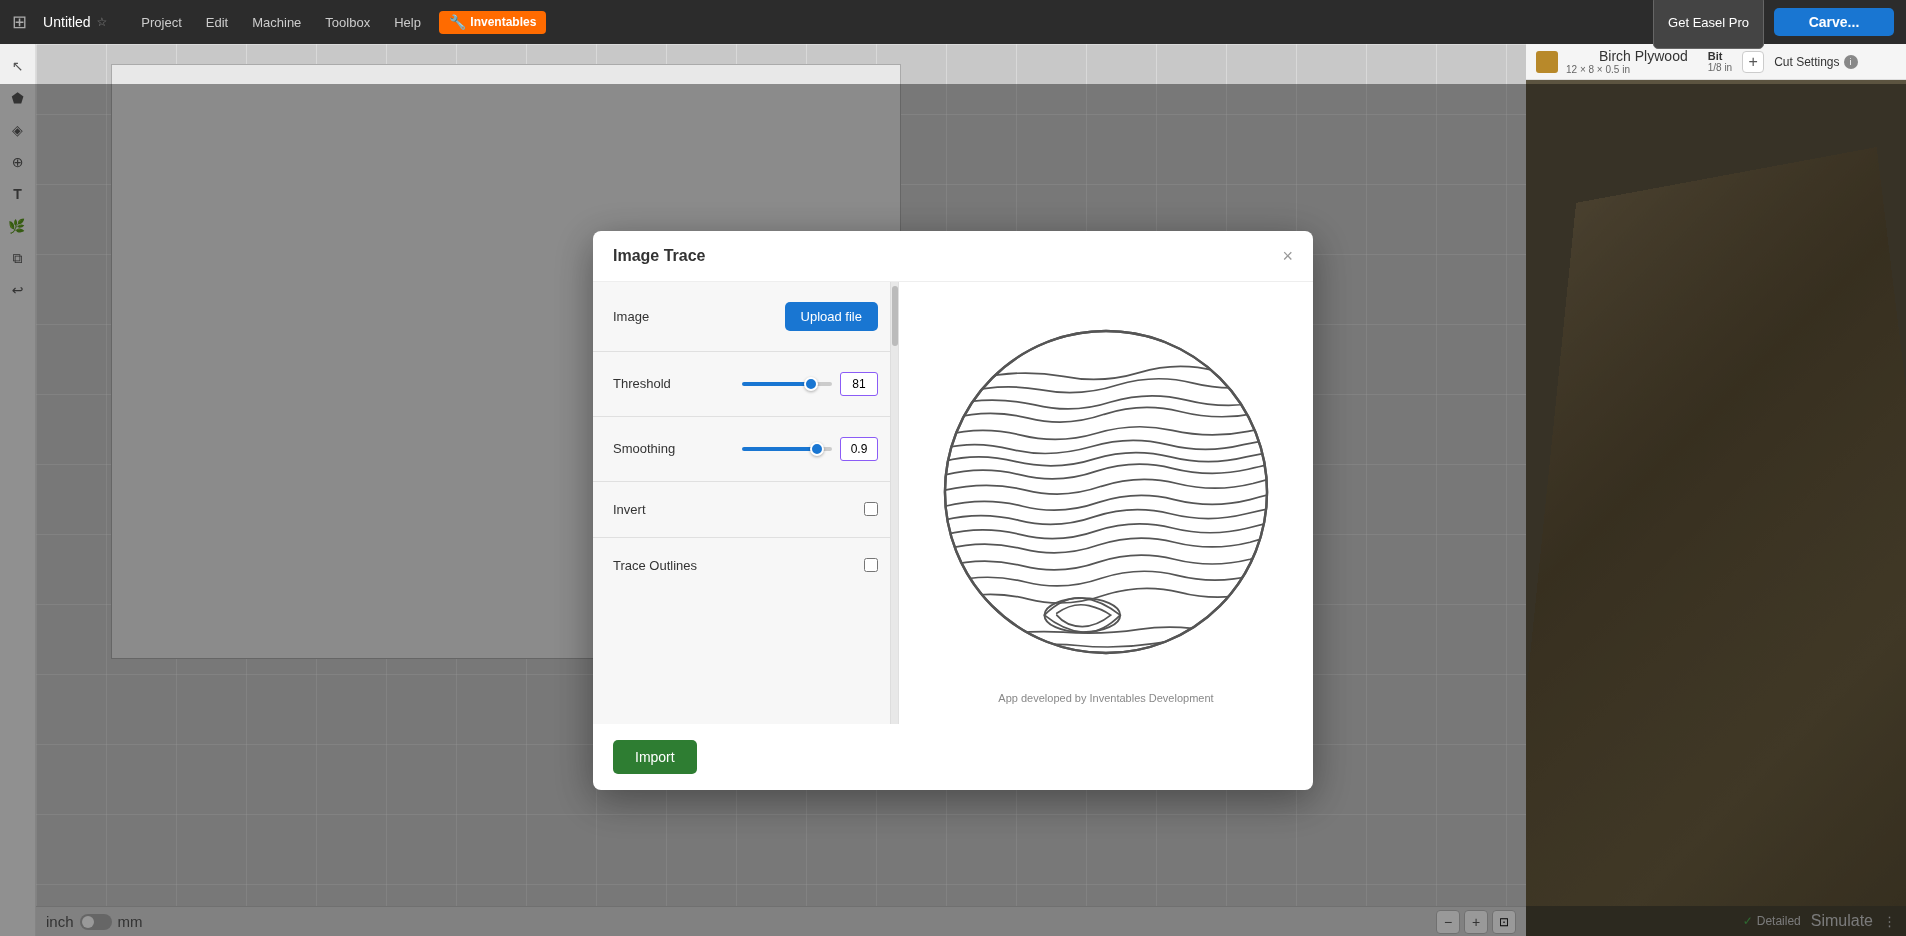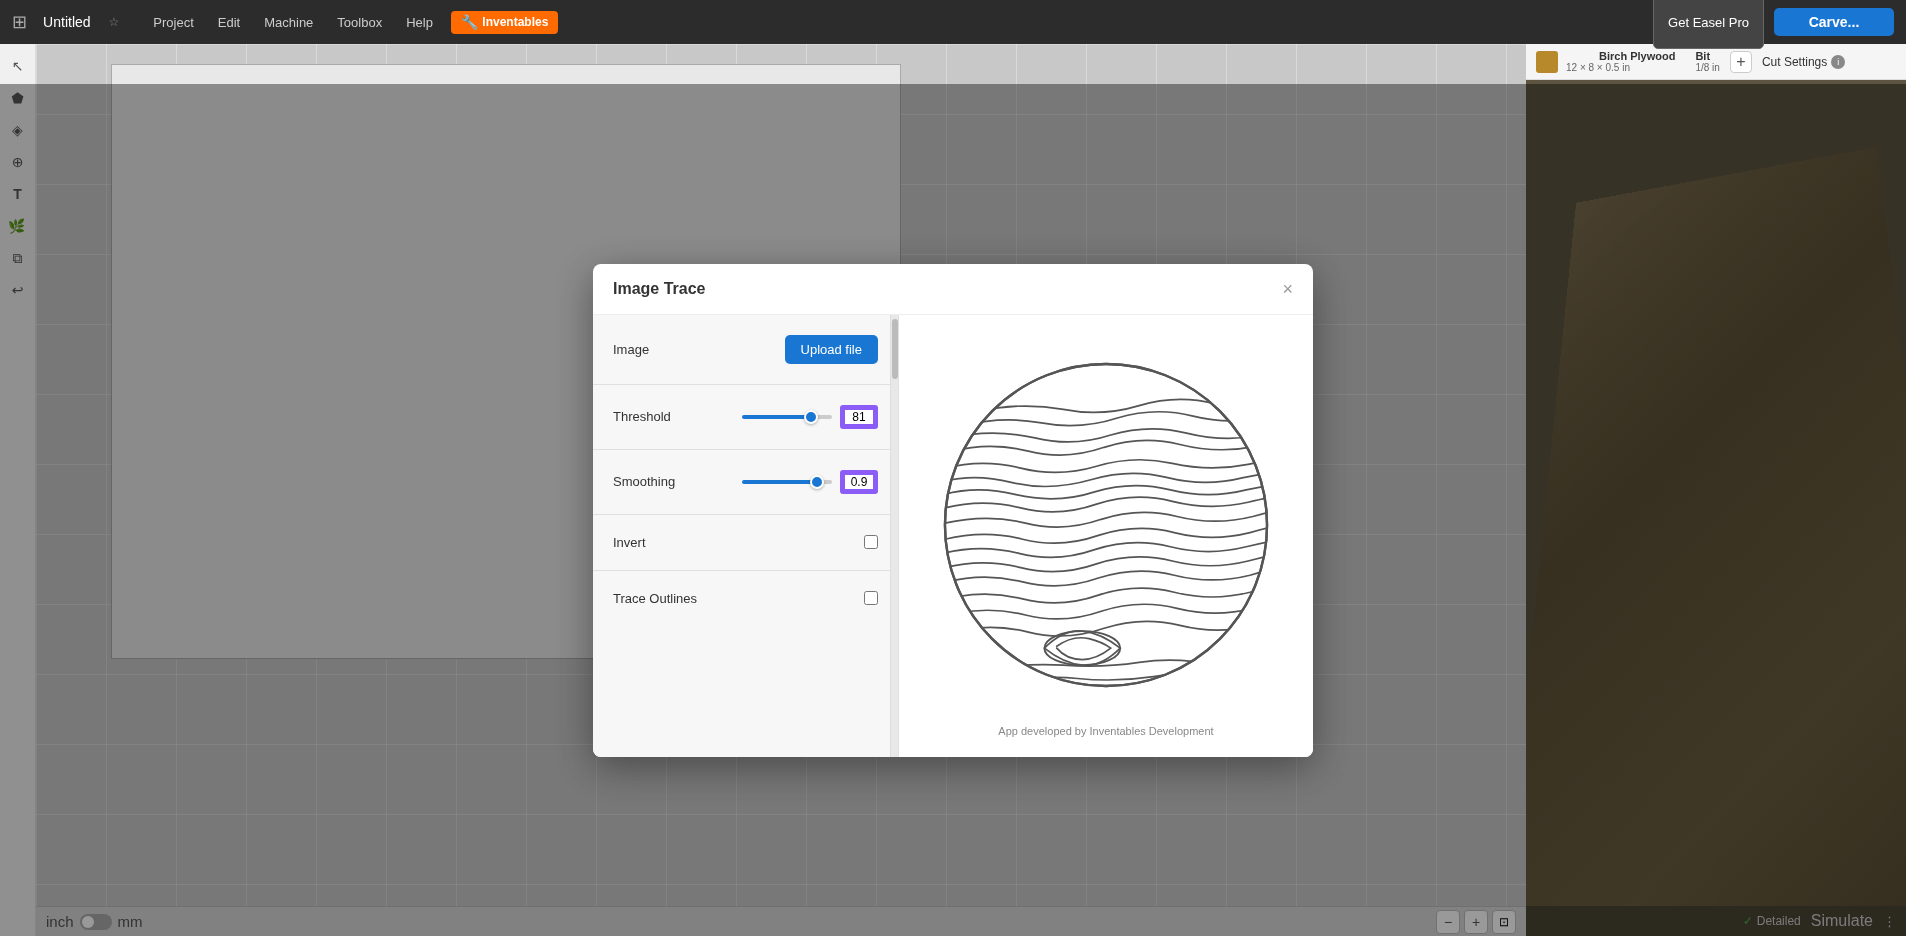--- a/index.html
+++ b/index.html
@@ -9,21 +9,21 @@
     #topbar {
       height: 44px;
       background: #2c2c2c;
       display: flex;
       align-items: center;
       padding: 0 12px;
       gap: 16px;
       position: relative;
       z-index: 10;
     }
-    #topbar .title { color: #fff; font-size: 14px; font-weight: 500; display: flex; align-items: center; gap: 18px; }
+    #topbar .title { color: #fff; font-size: 14px; font-weight: 500; display: flex; align-items: center; gap: 6px; }
     #topbar .menu-items { display: flex; gap: 4px; margin-left: 8px; }
     #topbar .menu-item { color: #ccc; padding: 4px 10px; border-radius: 4px; cursor: pointer; font-size: 13px; }
     #topbar .inventables-badge { background: #ff6b00; color: white; padding: 3px 10px; border-radius: 4px; font-size: 12px; font-weight: 600; margin-left: 4px; display: flex; align-items: center; gap: 4px; }
     #topbar .right-actions { margin-left: auto; display: flex; align-items: center; gap: 10px; }
     #topbar .get-easel-btn { background: #444; color: #fff; border: 1px solid #666; padding: 18px 14px; border-radius: 5px; font-size: 13px; cursor: pointer; }
     #topbar .carve-btn { background: #1976d2; color: #fff; border: none; padding: 6px 9px; border-radius: 5px; font-size: 14px; font-weight: 600; cursor: pointer; min-width: 120px; }
     .material-info { display: flex; align-items: center; gap: 8px; font-size: 12px; color: #333; }
     .material-swatch { width: 22px; height: 22px; background: #b8892a; border-radius: 3px; }
     .plus-btn { width: 22px; height: 22px; background: #fff; border: 1px solid #ccc; border-radius: 4px; display: flex; align-items: center; justify-content: center; cursor: pointer; font-size: 16px; color: #555; }
     .cut-settings { font-size: 12px; color: #333; display: flex; align-items: center; gap: 4px; }
@@ -225,21 +225,21 @@
     input[type="range"]::-webkit-slider-thumb {
       -webkit-appearance: none;
       width: 14px; height: 14px;
       border-radius: 50%;
       background: #1976d2;
       border: 2px solid white;
       box-shadow: 0 1px 3px rgba(0,0,0,0.3);
     }
     .slider-value {
       width: 38px; height: 24px;
-      border: 5px solid #8b5cf6;
+      border: 1px solid #8b5cf6;
       border-radius: 3px;
       text-align: center;
       font-size: 12px;
       background: white;
     }
 
     input[type="checkbox"] {
       width: 14px; height: 14px;
       cursor: pointer;
       accent-color: #1976d2;
@@ -325,21 +325,21 @@
 
     <div id="work-area" style="left:75px; top:20px; width:790px; height:595px;"></div>
   </div>
 
   <div id="right-panel">
 
     <div style="height:36px; background:#f5f5f5; border-bottom:1px solid #ddd; display:flex; align-items:center; padding:0 10px; gap:10px;">
       <div class="material-info">
         <div class="material-swatch"></div>
         <div>
-          <div style="font-size:11px; font-weight:700;padding-left:33px;">Birch Plywood</div>
+          <div style="font-size:14px; font-weight:400;padding-left:33px;">Birch Plywood</div>
           <div style="font-size:10px; color:#666;">12 × 8 × 0.5 in</div>
         </div>
       </div>
       <div class="material-info" style="margin-left:10px;">
         <div>
           <div style="font-size:11px; font-weight:600;">Bit</div>
           <div style="font-size:10px; color:#666;">1/8 in</div>
         </div>
       </div>
       <div class="plus-btn">+</div>
@@ -471,17 +471,20 @@
                 <path d="M40,95 Q80,85 120,92 Q162,100 202,87 Q242,75 282,85 Q318,94 352,87"></path>
               </g>
 
               <circle cx="190" cy="200" r="170" fill="none" stroke="#555" stroke-width="2.5"></circle>
             </svg>
           </div>
           <div class="preview-footer">App developed by Inventables Development</div>
         </div>
       </div>
 
+      <div class="import-section">
+        <button class="import-btn">Import</button>
+      </div>
 
     </div>
   </div>
 
 </div>
 
 </body></html>

